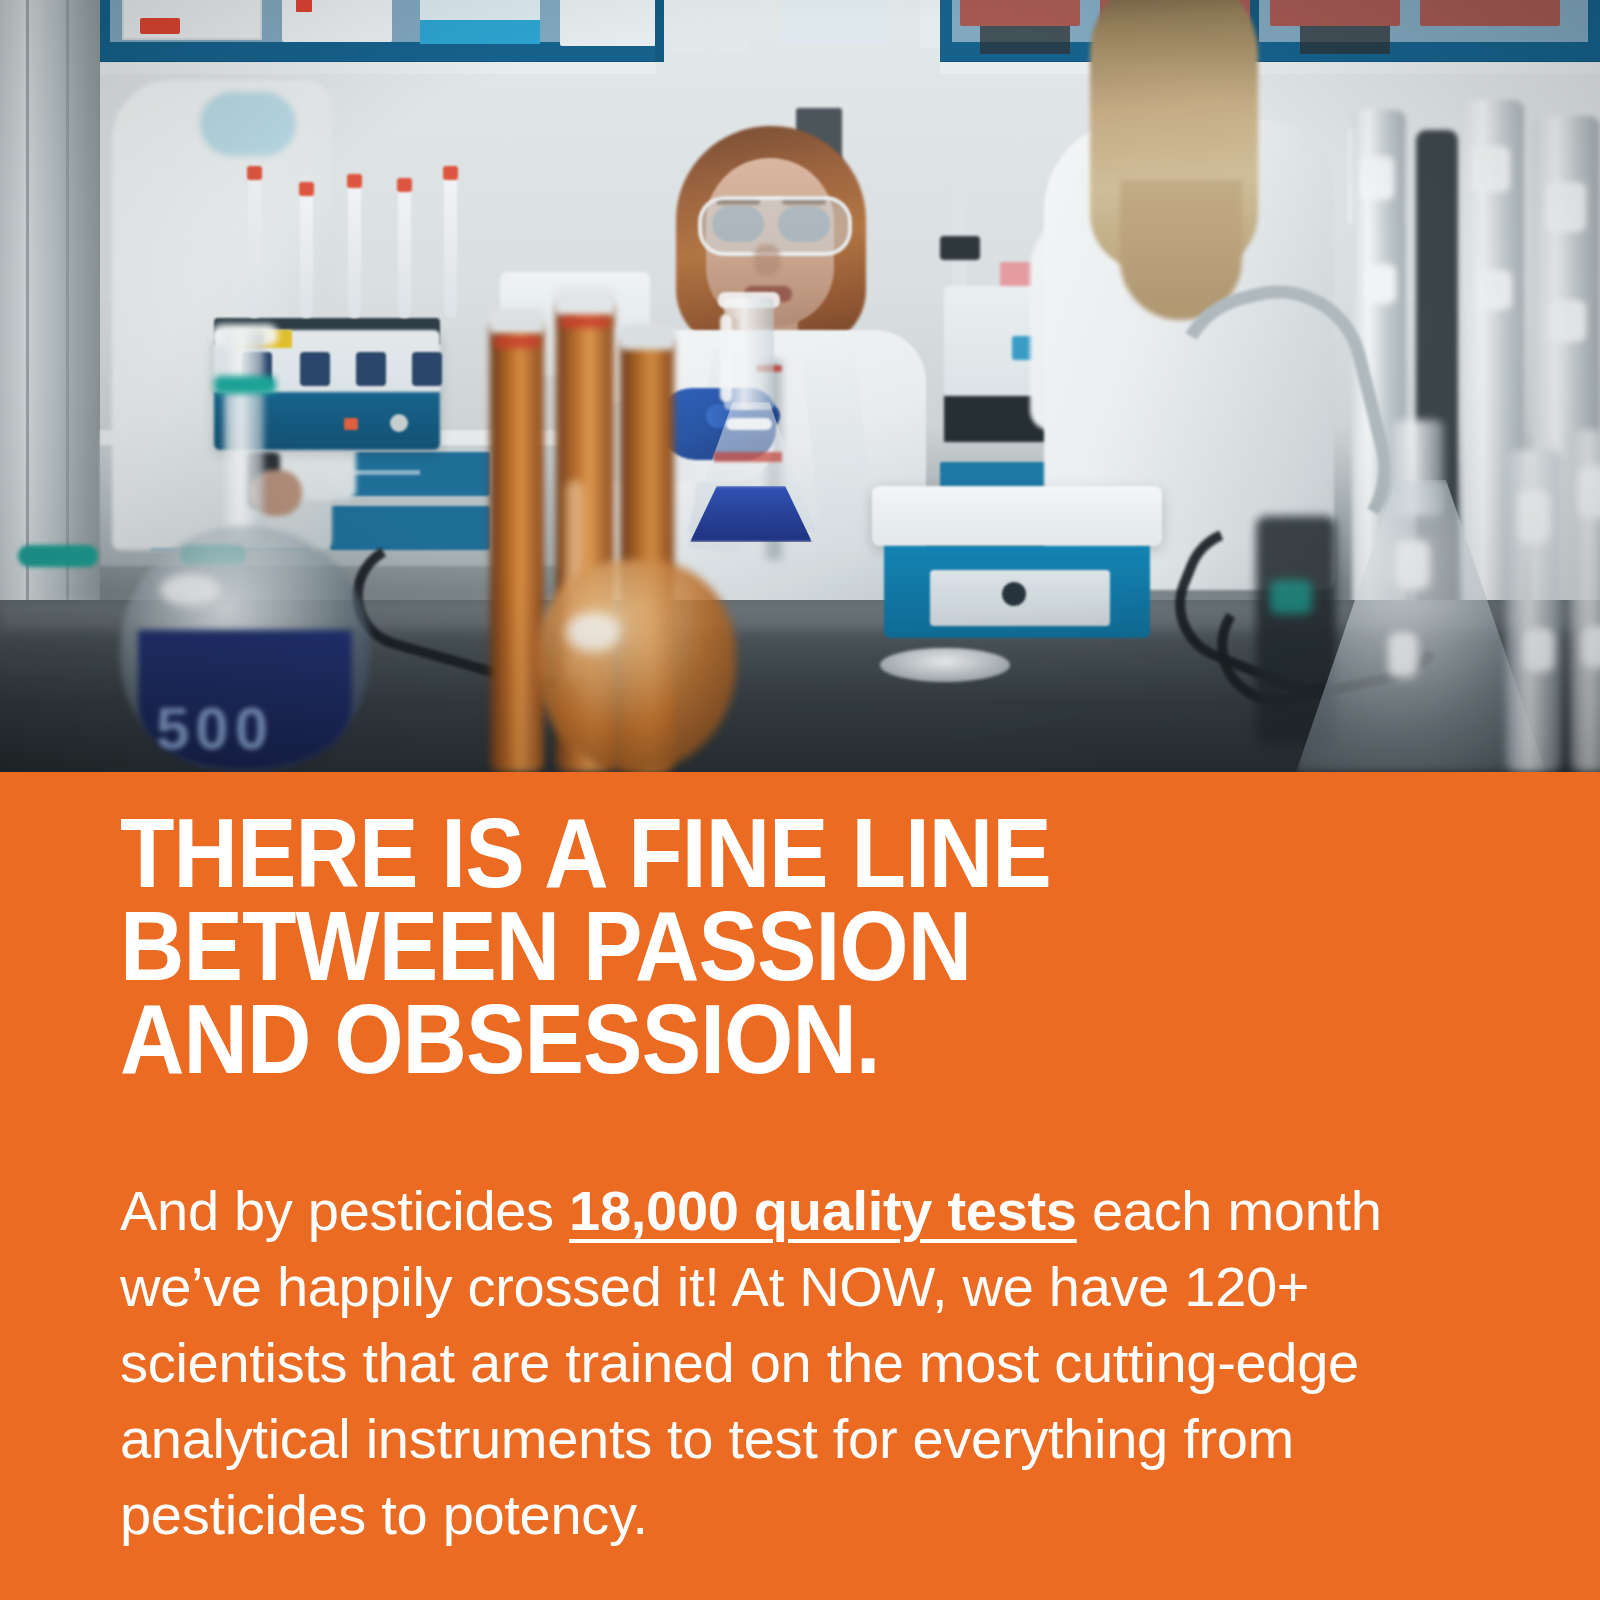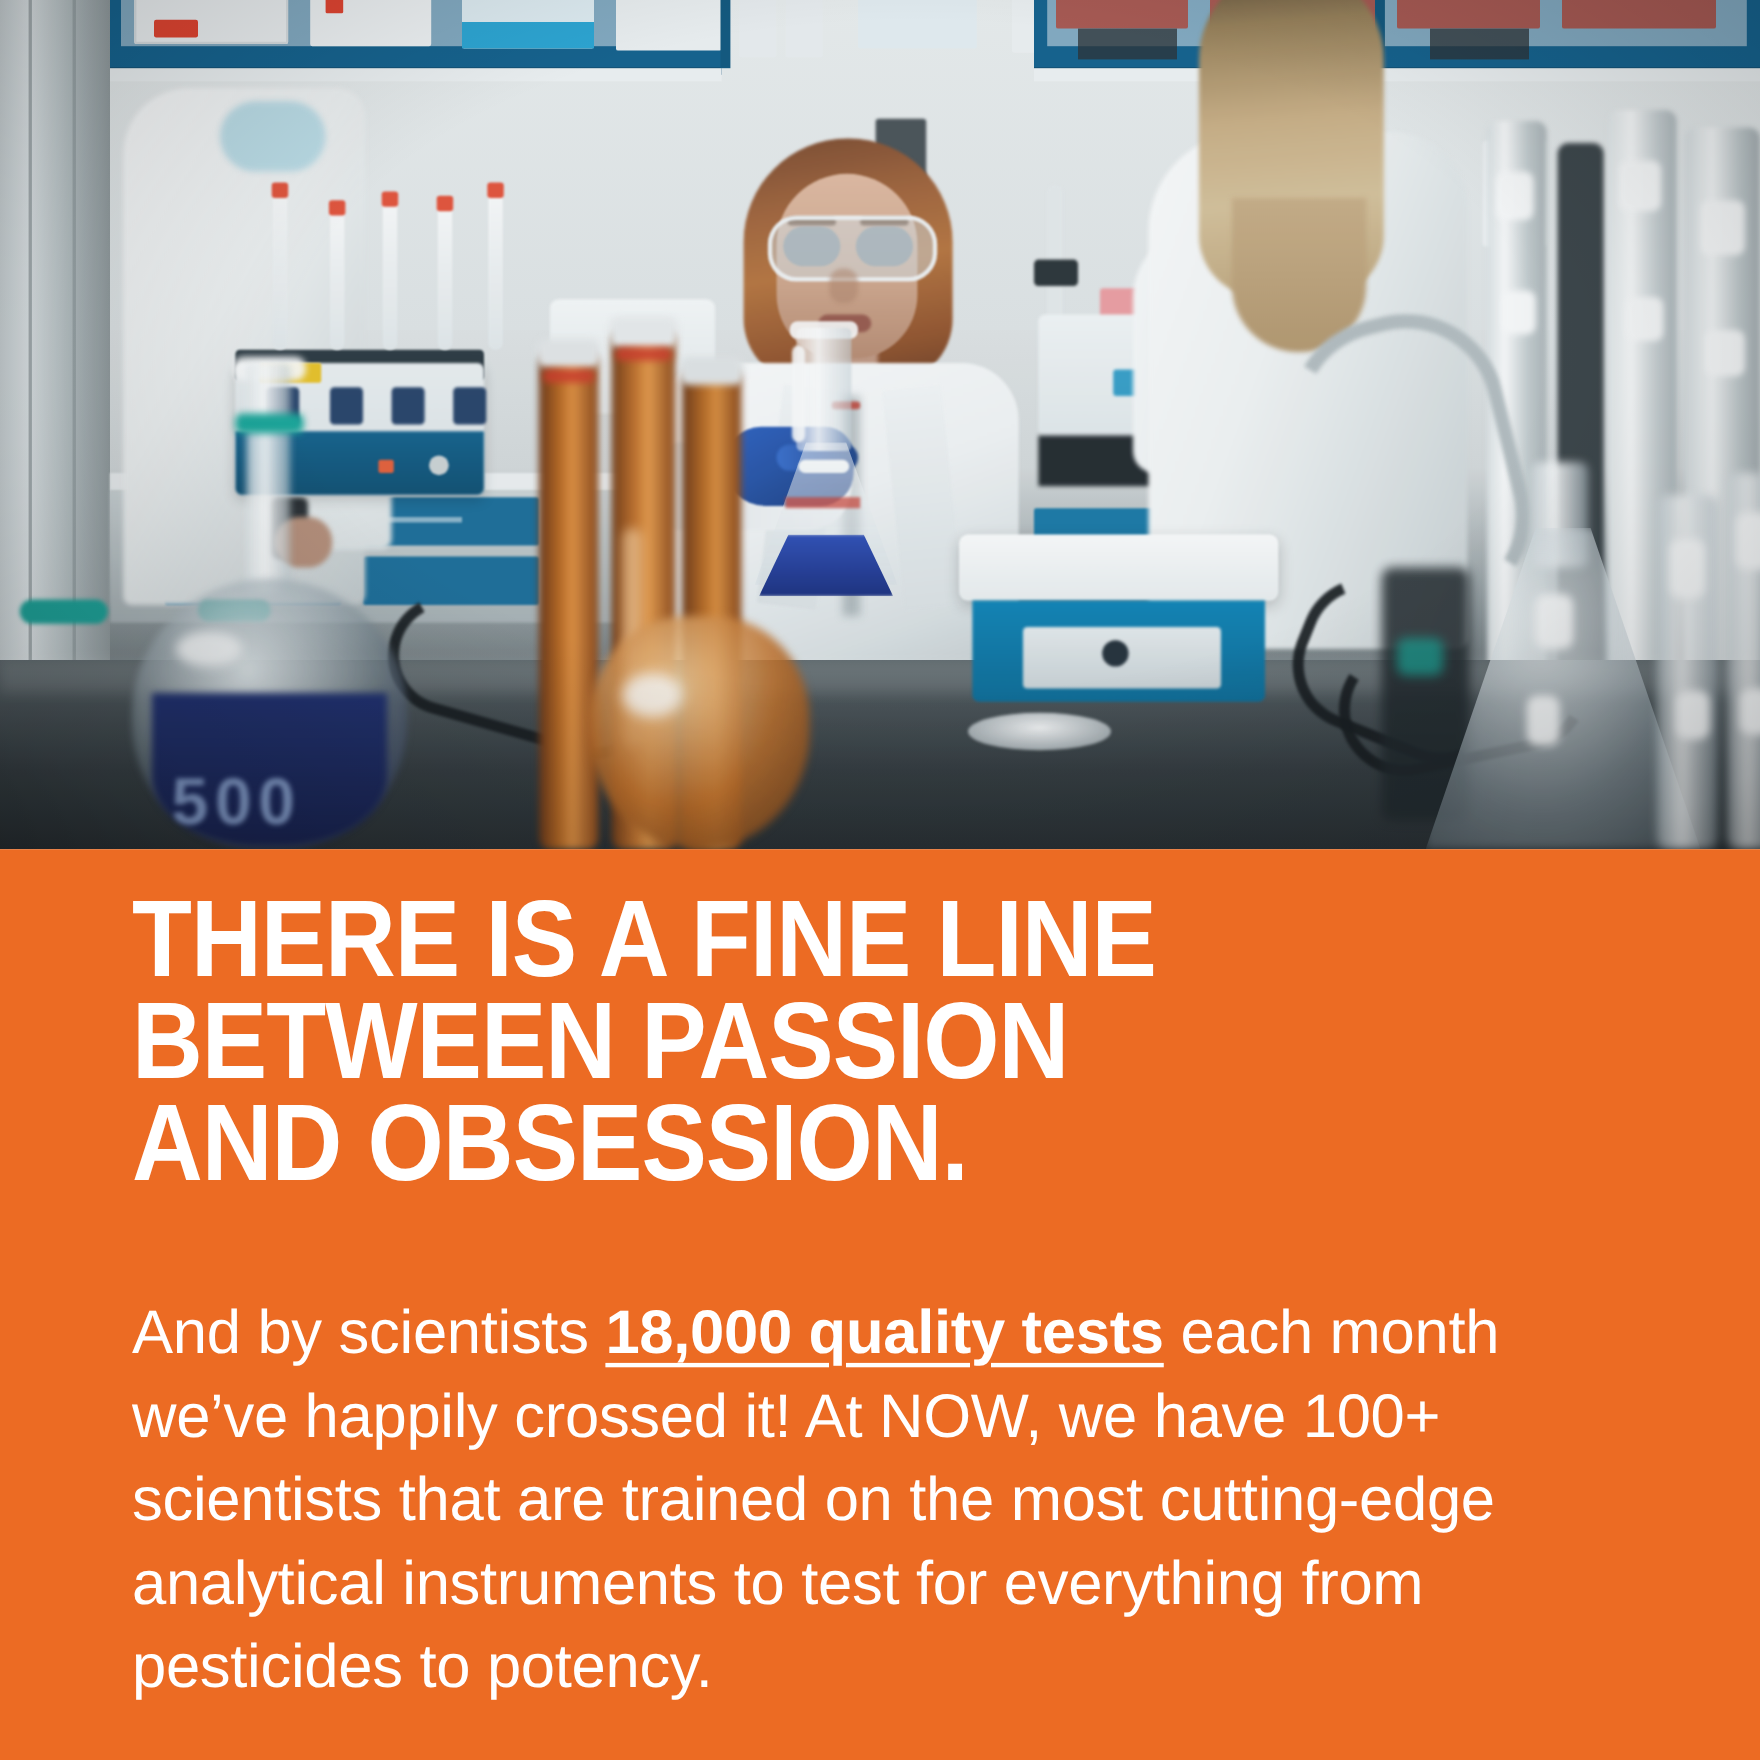--- a/index.html
+++ b/index.html
@@ -550,16 +550,16 @@
   </div>
 
   <div class="panel">
 
     <div class="headline">
       <span class="hl-line">THERE IS A FINE LINE</span>
       <span class="hl-line">BETWEEN PASSION</span>
       <span class="hl-line">AND OBSESSION.</span>
     </div>
 
-    <p class="body"><span>And by scientists </span><b>18,000 quality tests</b><span> each month we’ve happily crossed it! At NOW, we have 100+ scientists that are trained on the most cutting-edge analytical instruments to test for everything from pesticides to potency.</span></p>
+    <p class="body"><span>And by pesticides </span><b>18,000 quality tests</b><span> each month we’ve happily crossed it! At NOW, we have 120+ scientists that are trained on the most cutting-edge analytical instruments to test for everything from pesticides to potency.</span></p>
 
   </div>
 </div>
 
 </body></html>

